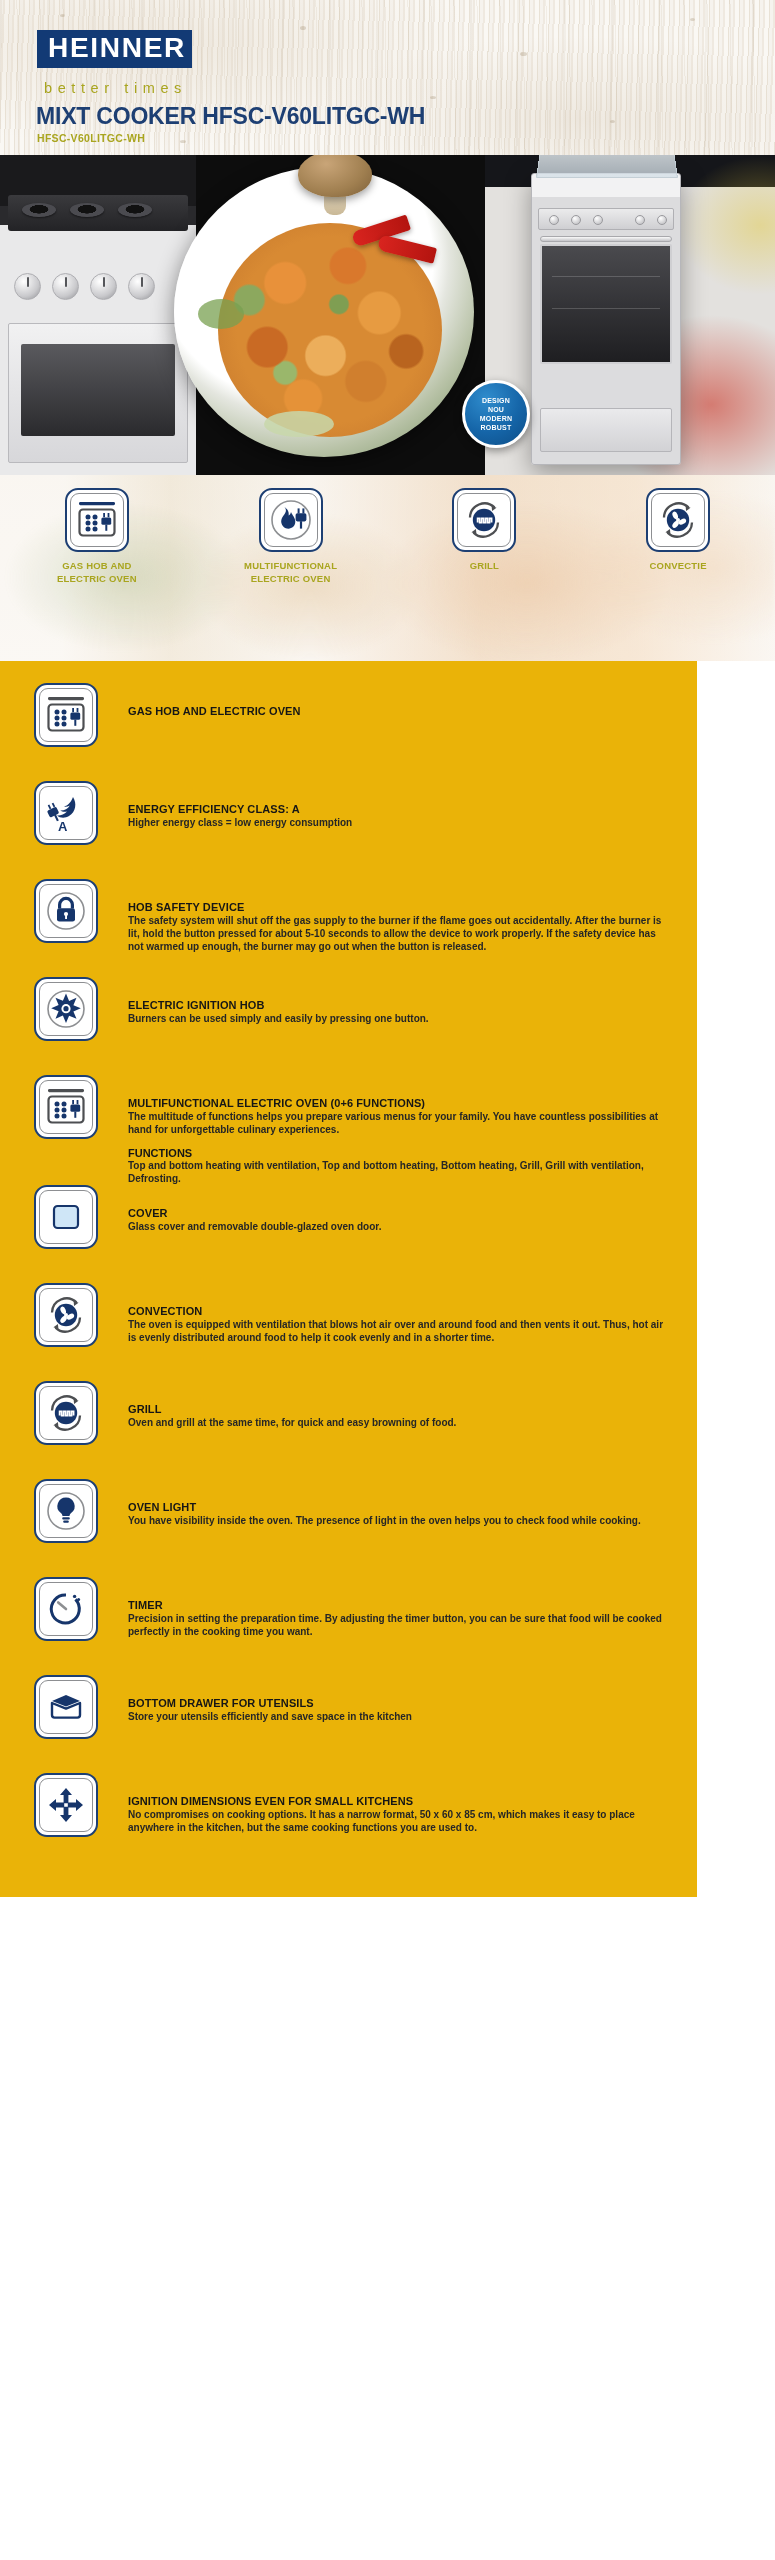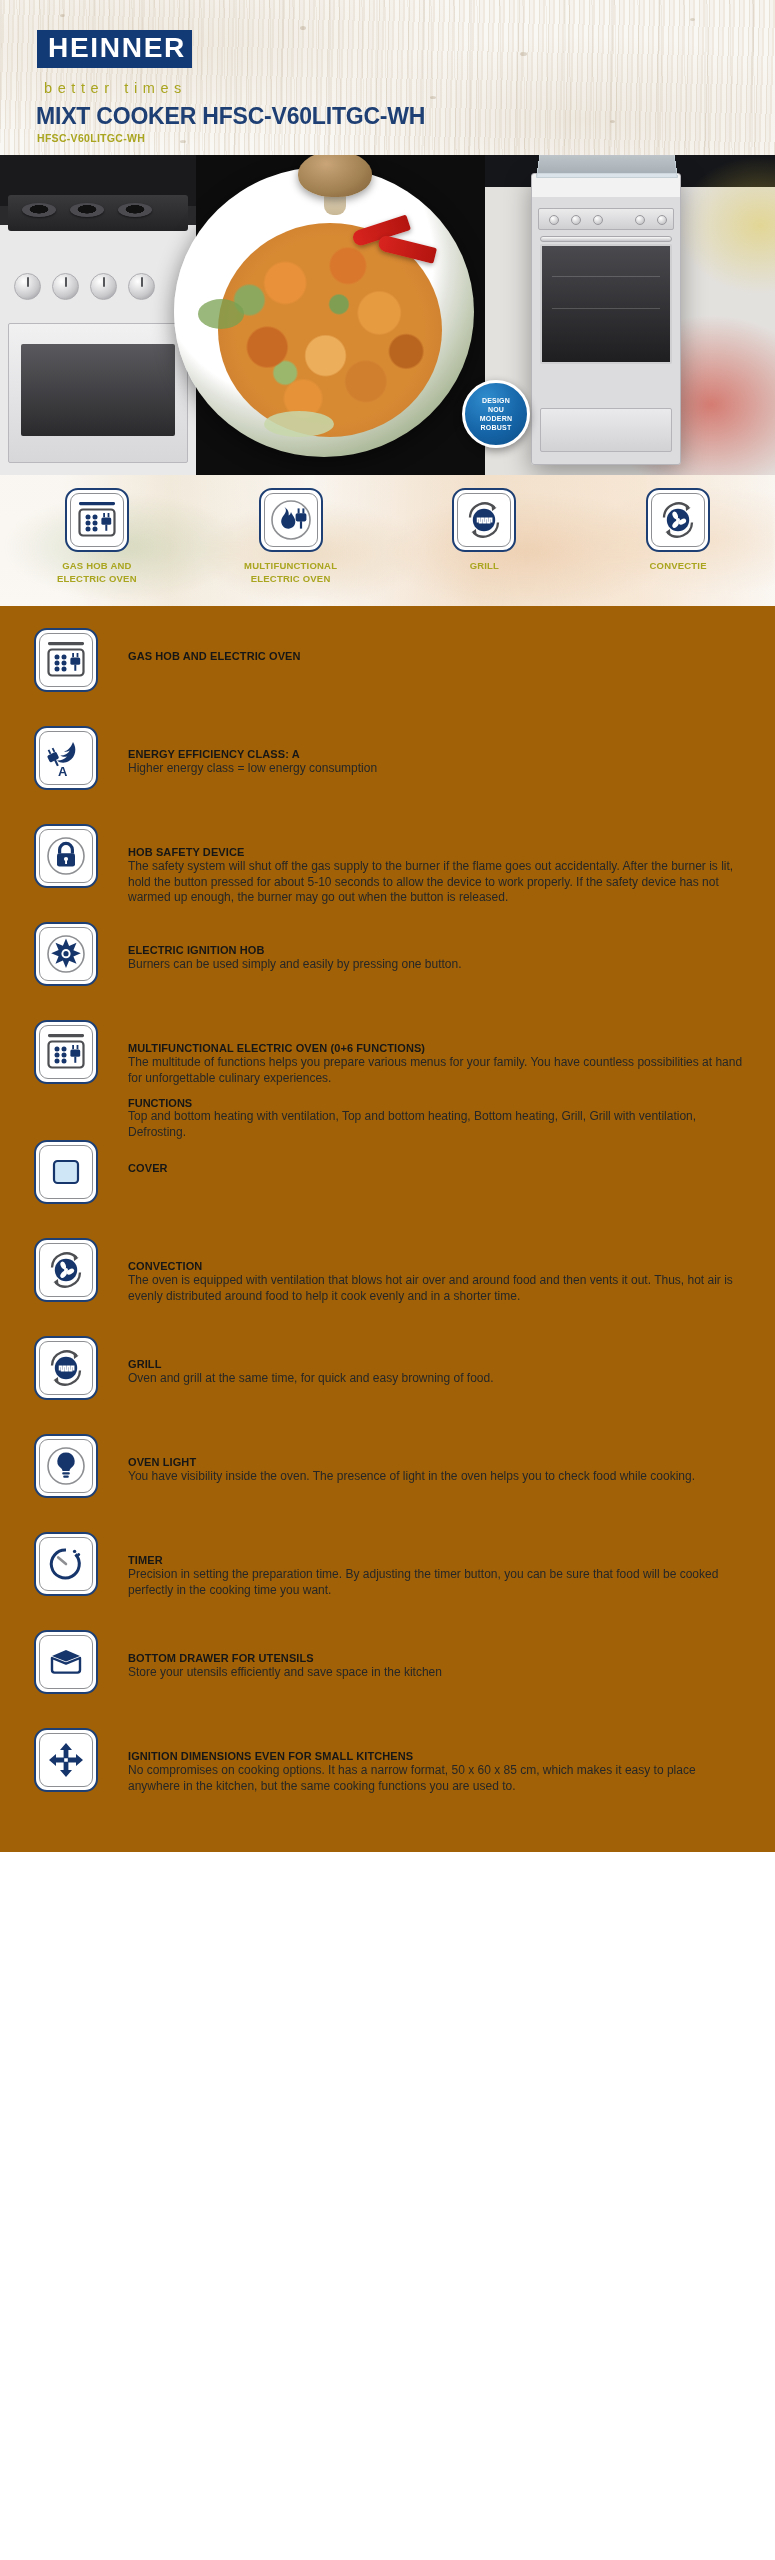--- a/index.html
+++ b/index.html
@@ -254,21 +254,21 @@
     font-size: 7px;
     font-weight: 700;
     line-height: 1.32;
     text-align: center;
     letter-spacing: .2px;
   }
 
   
   .strip {
     position: relative;
-    width: 775px; height: 131px;
+    width: 775px; height: 186px;
     overflow: hidden;
     background:
       linear-gradient(90deg,
         rgba(255,255,255,.55) 0 8%,
         rgba(238,228,206,.35) 22%,
         rgba(255,255,255,.45) 40%,
         rgba(240,205,168,.40) 62%,
         rgba(248,225,200,.55) 82%,
         rgba(255,255,255,.5) 100%),
       linear-gradient(180deg,#f3ece1,#f6efe6);
@@ -314,23 +314,23 @@
     position: absolute; inset: 3px;
     border: 1.5px solid #8d8f92;
     border-radius: 9px;
     pointer-events: none;
   }
   .ifr-strip { width: 64px; height: 64px; }
   .ifr-list  { width: 64px; height: 64px; }
 
   
   .features {
-    width: 775px;
+    width: 697px;
     padding: 22px 4px 26px 0;
-    background: #a16207;
+    background: #eab308;
   }
   .frow {
     display: flex;
     align-items: flex-start;
     padding: 0 22px 0 34px;
     min-height: 98px;
   }
   .frow-ico {
     flex: 0 0 64px;
     margin-right: 0;
@@ -341,23 +341,24 @@
     padding-top: 22px;
   }
   .ftitle {
     font-size: 11px;
     font-weight: 700;
     color: #161616;
     letter-spacing: .1px;
     margin-bottom: 1px;
   }
   .fbody {
-    font-size: 12px;
+    font-size: 10px;
     line-height: 1.30;
     color: #262626;
+    font-weight: bold;
   }
   .fsub {
     font-size: 11px;
     font-weight: 700;
     color: #161616;
     margin-top: 11px;
   }
 
   
   .nv { fill: #16356b; }
@@ -620,20 +621,21 @@
   <div class="frow">
     <div class="frow-ico">
       <div class="ifr ifr-list">
         <svg width="44" height="44" viewBox="0 0 44 44" aria-hidden="true">
           <rect x="10" y="11" width="24" height="22" rx="3.6" fill="#cfe6f7" stroke="#16356b" stroke-width="2.2"></rect>
         </svg>
       </div>
     </div>
     <div class="frow-txt">
       <div class="ftitle">COVER</div>
+      <div class="fbody">Glass cover and removable double-glazed oven door.</div>
     </div>
   </div>
 
   <div class="frow">
     <div class="frow-ico">
       <div class="ifr ifr-list">
         <svg width="46" height="44" viewBox="0 0 46 44" aria-hidden="true">
           <path d="M9 19.5A14.5 14.5 0 0 1 33.5 9.4" fill="none" stroke="#4d4f52" stroke-width="2.3"></path>
           <path d="M30.5 7.4l5 2.4-4.4 3.2z" fill="#4d4f52"></path>
           <path d="M37 24.5A14.5 14.5 0 0 1 12.5 34.6" fill="none" stroke="#4d4f52" stroke-width="2.3"></path>

